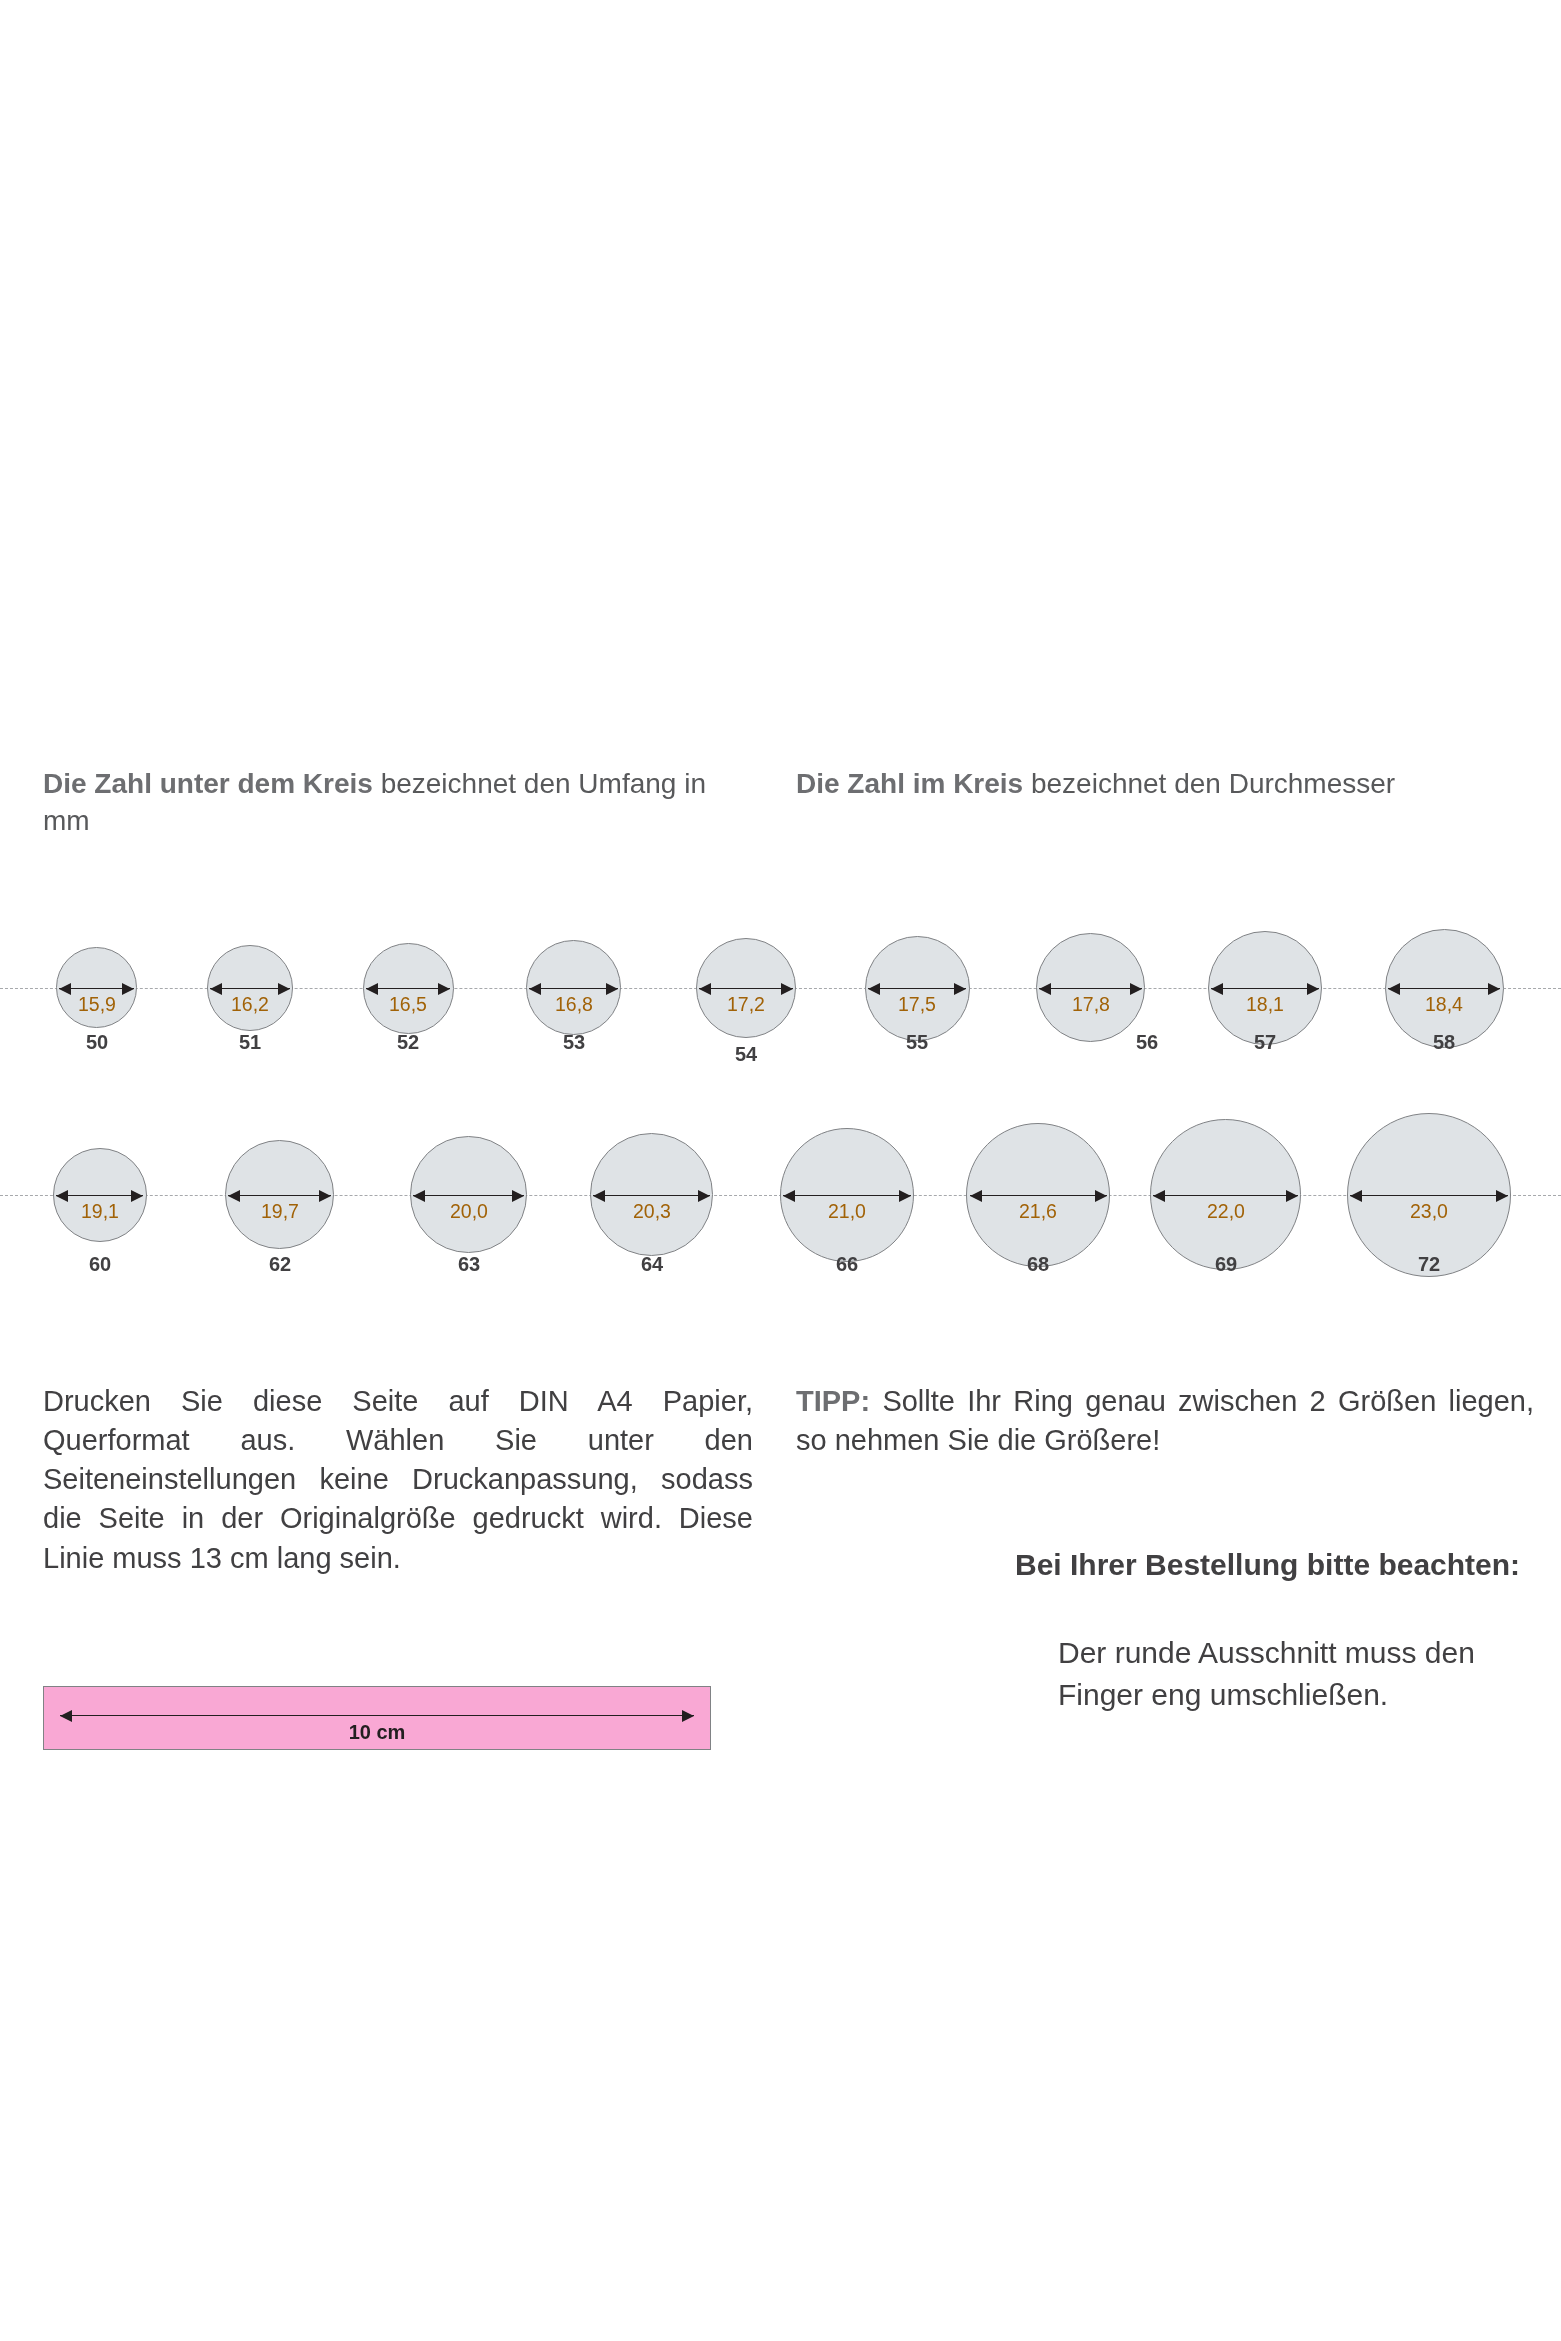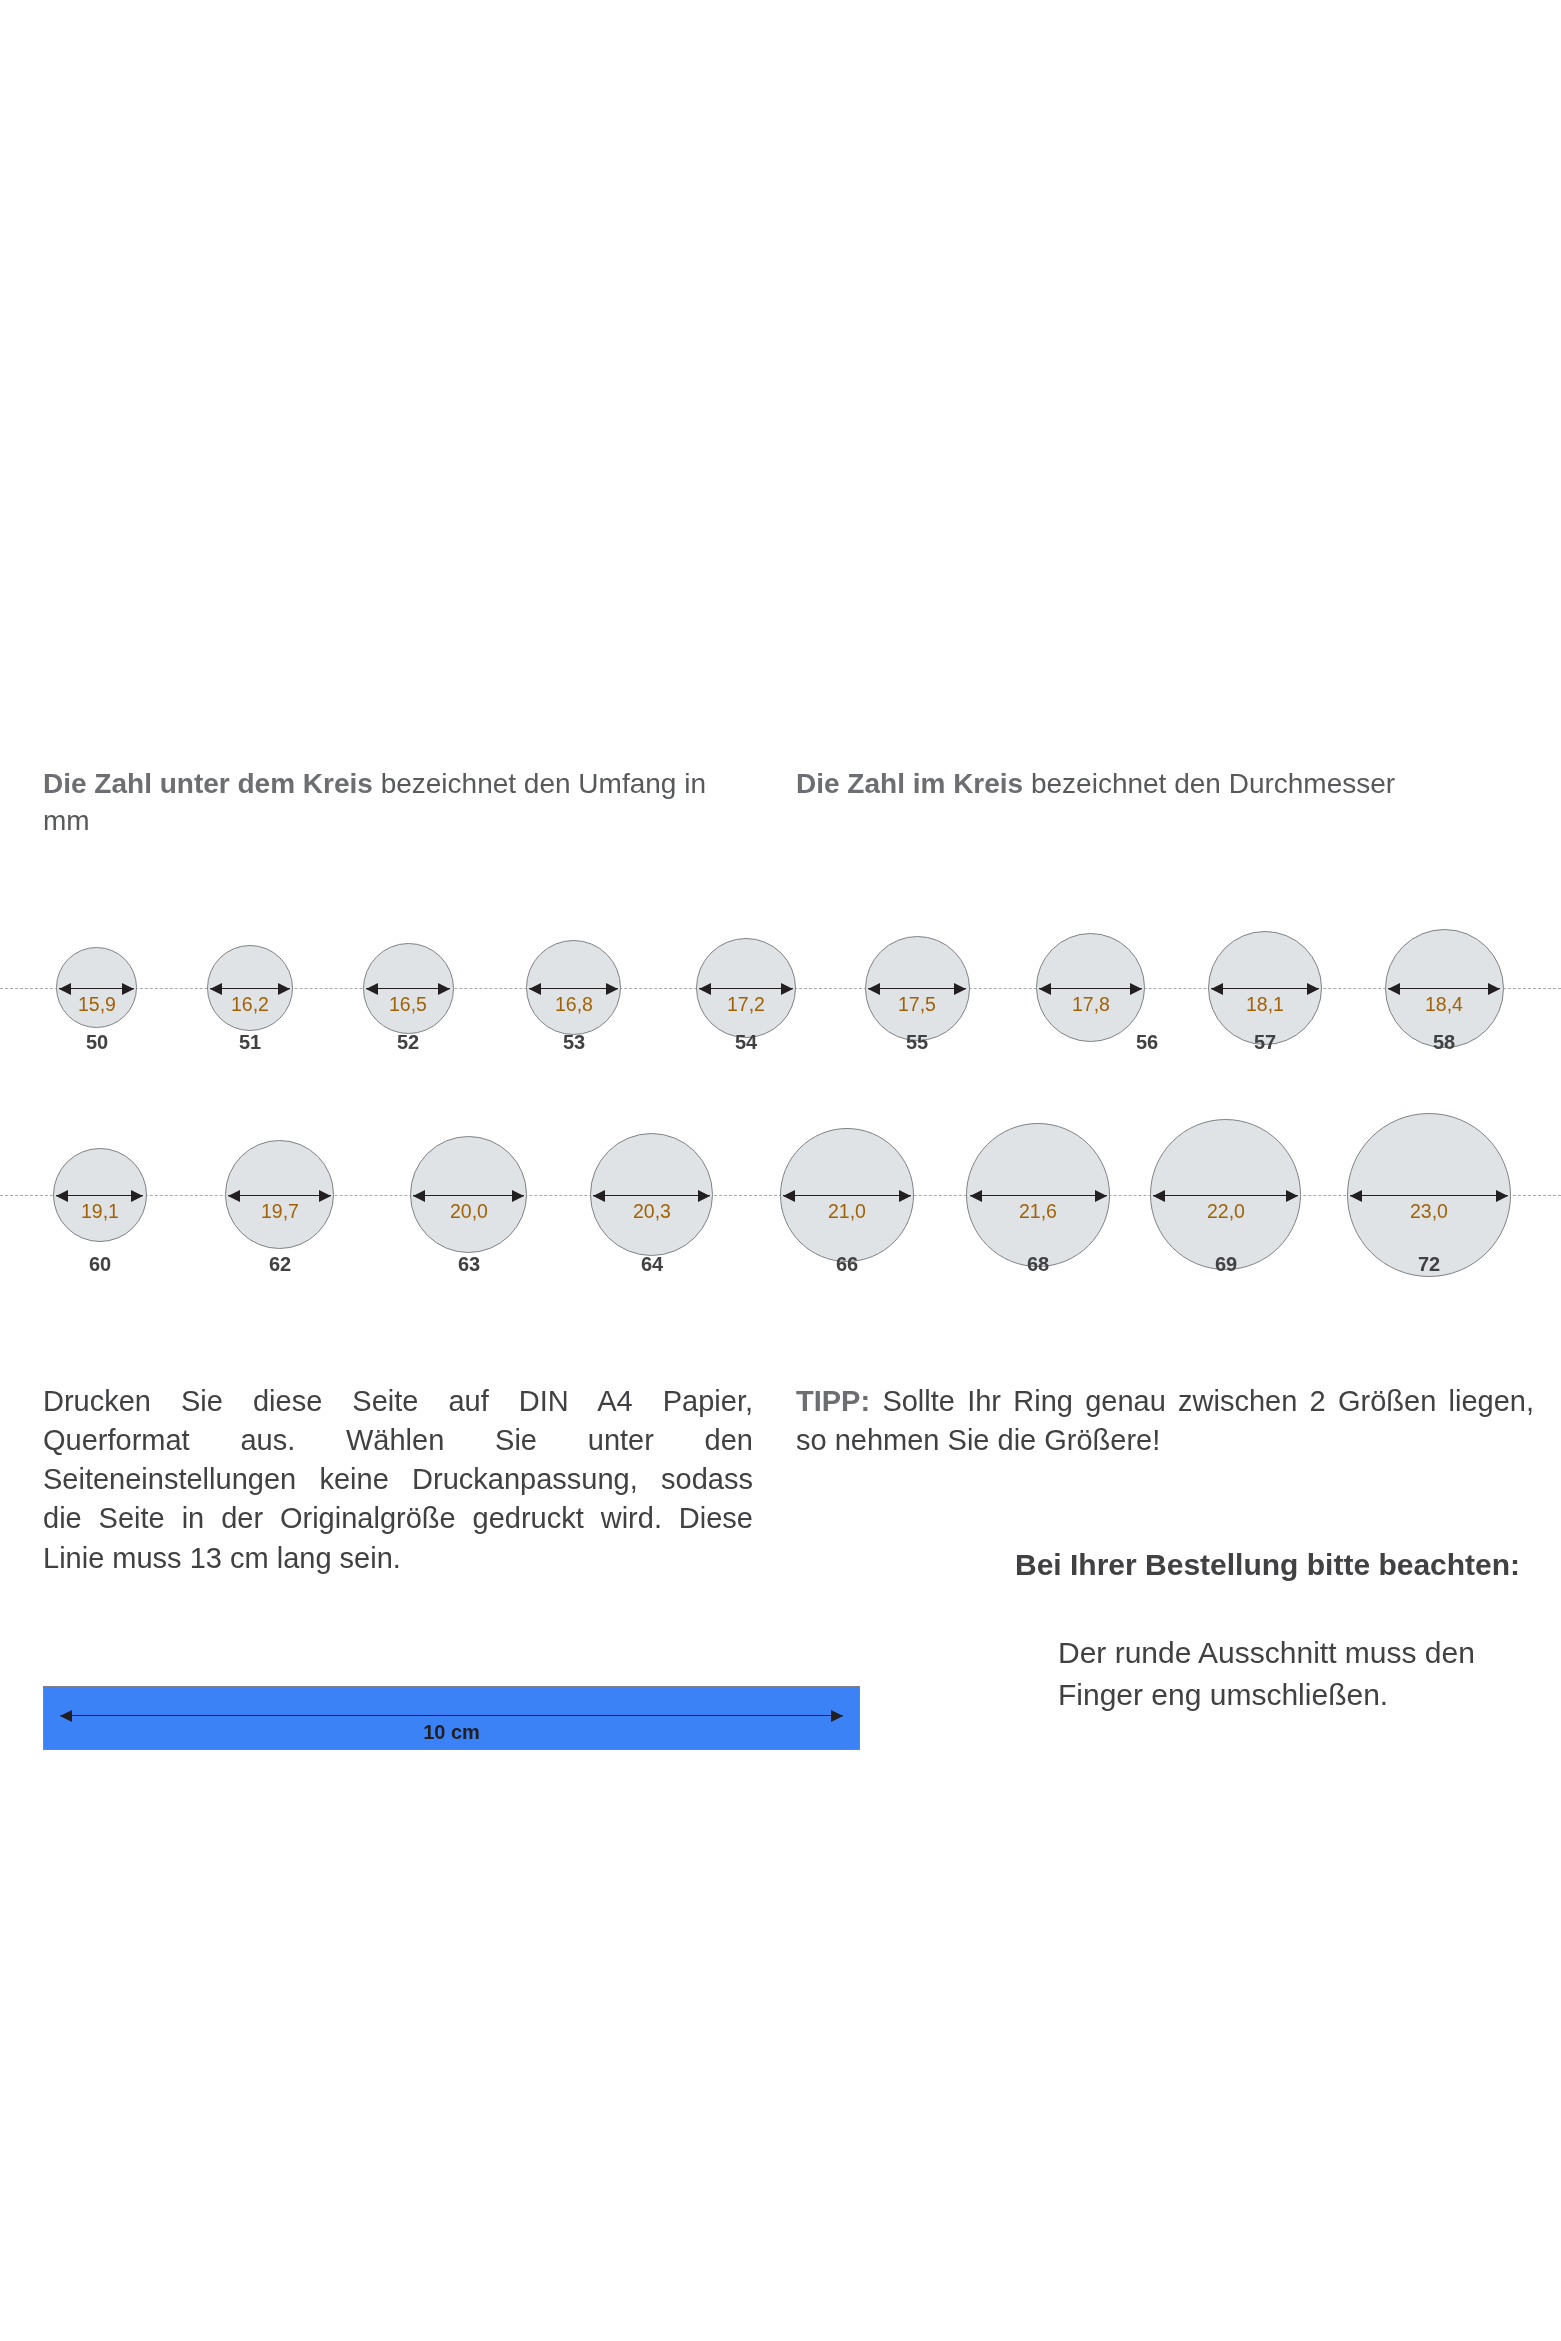--- a/index.html
+++ b/index.html
@@ -134,23 +134,23 @@
     font-size: 30px;
     line-height: 1.4;
     color: #414042;
   }
 
   
   #ruler {
     position: absolute;
     left: 43px;
     top: 1686px;
-    width: 817px;
+    width: 668px;
     height: 64px;
-    background: #3b82f6;
+    background: #f9a8d4;
     border: 1.6px solid #808285;
     box-sizing: border-box;
   }
   #ruler-arrow {
     position: absolute;
     left: 15.6px;
     right: 15.6px;
     top: 28px;
     height: 1.6px;
   }
@@ -212,21 +212,21 @@
       </div>
       <div class="ring-label" style="left: 527px; top: 87px; width: 94px;">16,8</div>
       <div class="size-label" style="left: 527px; top: 125px; width: 94px;">53</div>
       <div class="ring" style="left: 696px; top: 32px; width: 100px; height: 100px;"></div>
       <div class="arrow-wrap" style="left: 699px; width: 94px; top: 82px;">
         <div class="arrow-line"></div>
         <div class="arrow-head left"></div>
         <div class="arrow-head right"></div>
       </div>
       <div class="ring-label" style="left: 699px; top: 87px; width: 94px;">17,2</div>
-      <div class="size-label" style="left: 699px; top: 125px; width: 94px;">54</div>
+      <div class="size-label" style="left: 699px; top: 137px; width: 94px;">54</div>
       <div class="ring" style="left: 865px; top: 30px; width: 105px; height: 105px;"></div>
       <div class="arrow-wrap" style="left: 868px; width: 98px; top: 82px;">
         <div class="arrow-line"></div>
         <div class="arrow-head left"></div>
         <div class="arrow-head right"></div>
       </div>
       <div class="ring-label" style="left: 870px; top: 87px; width: 94px;">17,5</div>
       <div class="size-label" style="left: 870px; top: 125px; width: 94px;">55</div>
       <div class="ring" style="left: 1036px; top: 27px; width: 109px; height: 109px;"></div>
       <div class="arrow-wrap" style="left: 1039px; width: 103px; top: 82px;">

